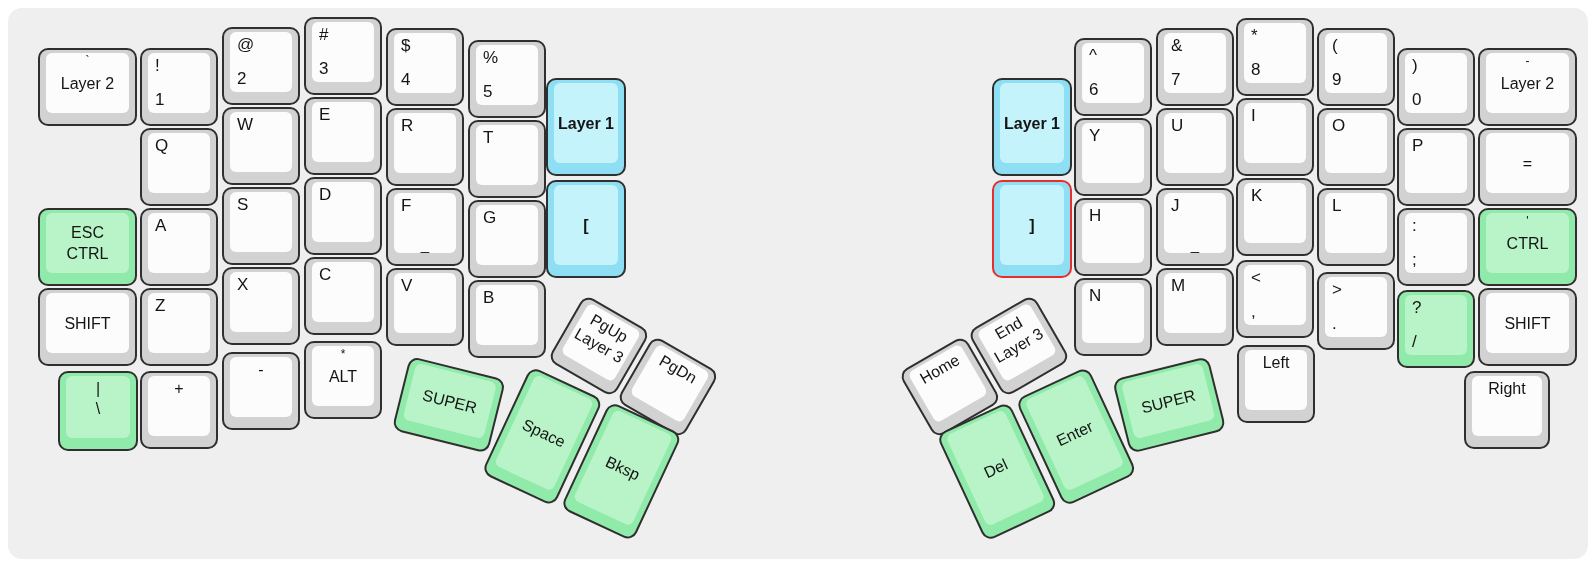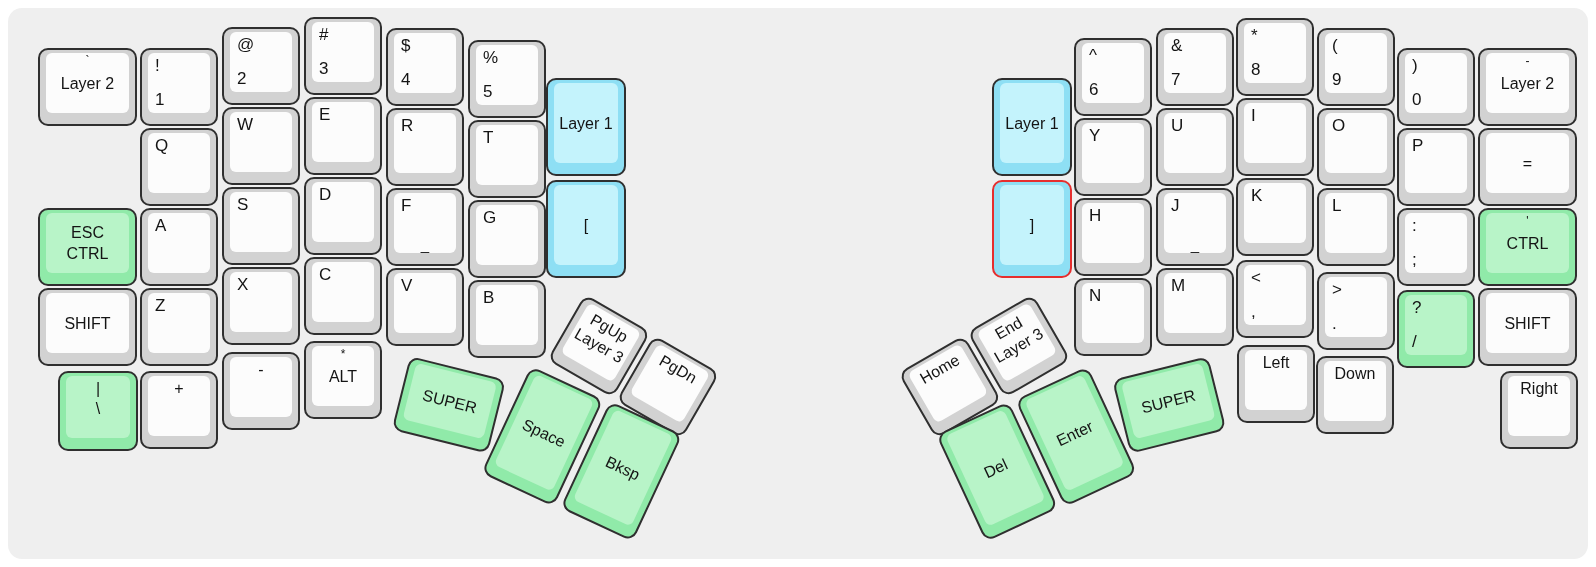--- a/index.html
+++ b/index.html
@@ -10,21 +10,21 @@
   .key{position:absolute;box-sizing:border-box;border:2px solid var(--border,#2f2f2f);
        border-radius:10px;transform-origin:top left;}
   .key.gray {background:var(--gray-outer,#d2d2d2);}
   .key.green{background:var(--green-outer,#90eaa9);}
   .key.blue {background:var(--blue-outer,#8edff4);}
   .key.red  {border-color:var(--red-border,#e62e2e);}
   .keytop{position:absolute;left:6px;right:6px;top:3px;bottom:11px;border-radius:6px;
           display:flex;flex-direction:column;color:var(--text,#141414);font-size:17px;}
   .key.gray  .keytop{background:var(--gray-inner,#fcfcfc);}
   .key.green .keytop{background:var(--green-inner,#b8f4c8);}
-  .key.blue  .keytop{background:var(--blue-inner,#c4f3fc);}
+  .key.blue  .keytop{background:var(--blue-inner,#c4f3fc);font-weight:bold;}
   .layout-letter,.layout-pair{align-items:flex-start;padding:3px 0 0 7px;line-height:19px;}
   .layout-pair{gap:15px;}
   .layout-center{align-items:center;justify-content:center;text-align:center;
                  font-size:16px;line-height:21px;}
   .layout-topcenter{align-items:center;padding-top:3px;text-align:center;
                     font-size:16px;line-height:20px;}
   .sub{position:absolute;top:1px;left:0;right:0;text-align:center;
        font-size:12px;line-height:14px;}
   .homing{position:absolute;bottom:2px;left:0;right:0;text-align:center;
           font-size:15px;line-height:12px;}
@@ -310,25 +310,20 @@
         <div class="keytop layout-letter">
           <span class="leg">L</span>
         </div>
       </div>
       <div class="key gray" style="left: 1309px; top: 264px; width: 78px; height: 78px;">
         <div class="keytop layout-pair">
           <span class="leg">&gt;</span>
           <span class="leg">.</span>
         </div>
       </div>
-      <div class="key gray" style="left: 1308px; top: 348px; width: 78px; height: 78px;">
-        <div class="keytop layout-topcenter">
-          <span class="leg">Down</span>
-        </div>
-      </div>
       <div class="key gray" style="left: 1389px; top: 40px; width: 78px; height: 78px;">
         <div class="keytop layout-pair">
           <span class="leg">)</span>
           <span class="leg">0</span>
         </div>
       </div>
       <div class="key gray" style="left: 1389px; top: 120px; width: 78px; height: 78px;">
         <div class="keytop layout-letter">
           <span class="leg">P</span>
         </div>
@@ -360,21 +355,21 @@
         <div class="keytop layout-center">
           <span class="leg">CTRL</span>
           <span class="sub">'</span>
         </div>
       </div>
       <div class="key gray" style="left: 1470px; top: 280px; width: 99px; height: 78px;">
         <div class="keytop layout-center">
           <span class="leg">SHIFT</span>
         </div>
       </div>
-      <div class="key gray" style="left: 1492px; top: 363px; width: 78px; height: 78px; text-decoration: underline;">
+      <div class="key gray" style="left: 1456px; top: 363px; width: 86px; height: 78px; text-decoration: underline;">
         <div class="keytop layout-topcenter">
           <span class="leg">Right</span>
         </div>
       </div>
       <div class="key gray" style="left: 890px; top: 365px; width: 76px; height: 76px; transform: rotate(-30deg);">
         <div class="keytop layout-topcenter">
           <span class="leg">Home</span>
         </div>
       </div>
       <div class="key gray" style="left: 959px; top: 324px; width: 76px; height: 76px; transform: rotate(-30deg);">

